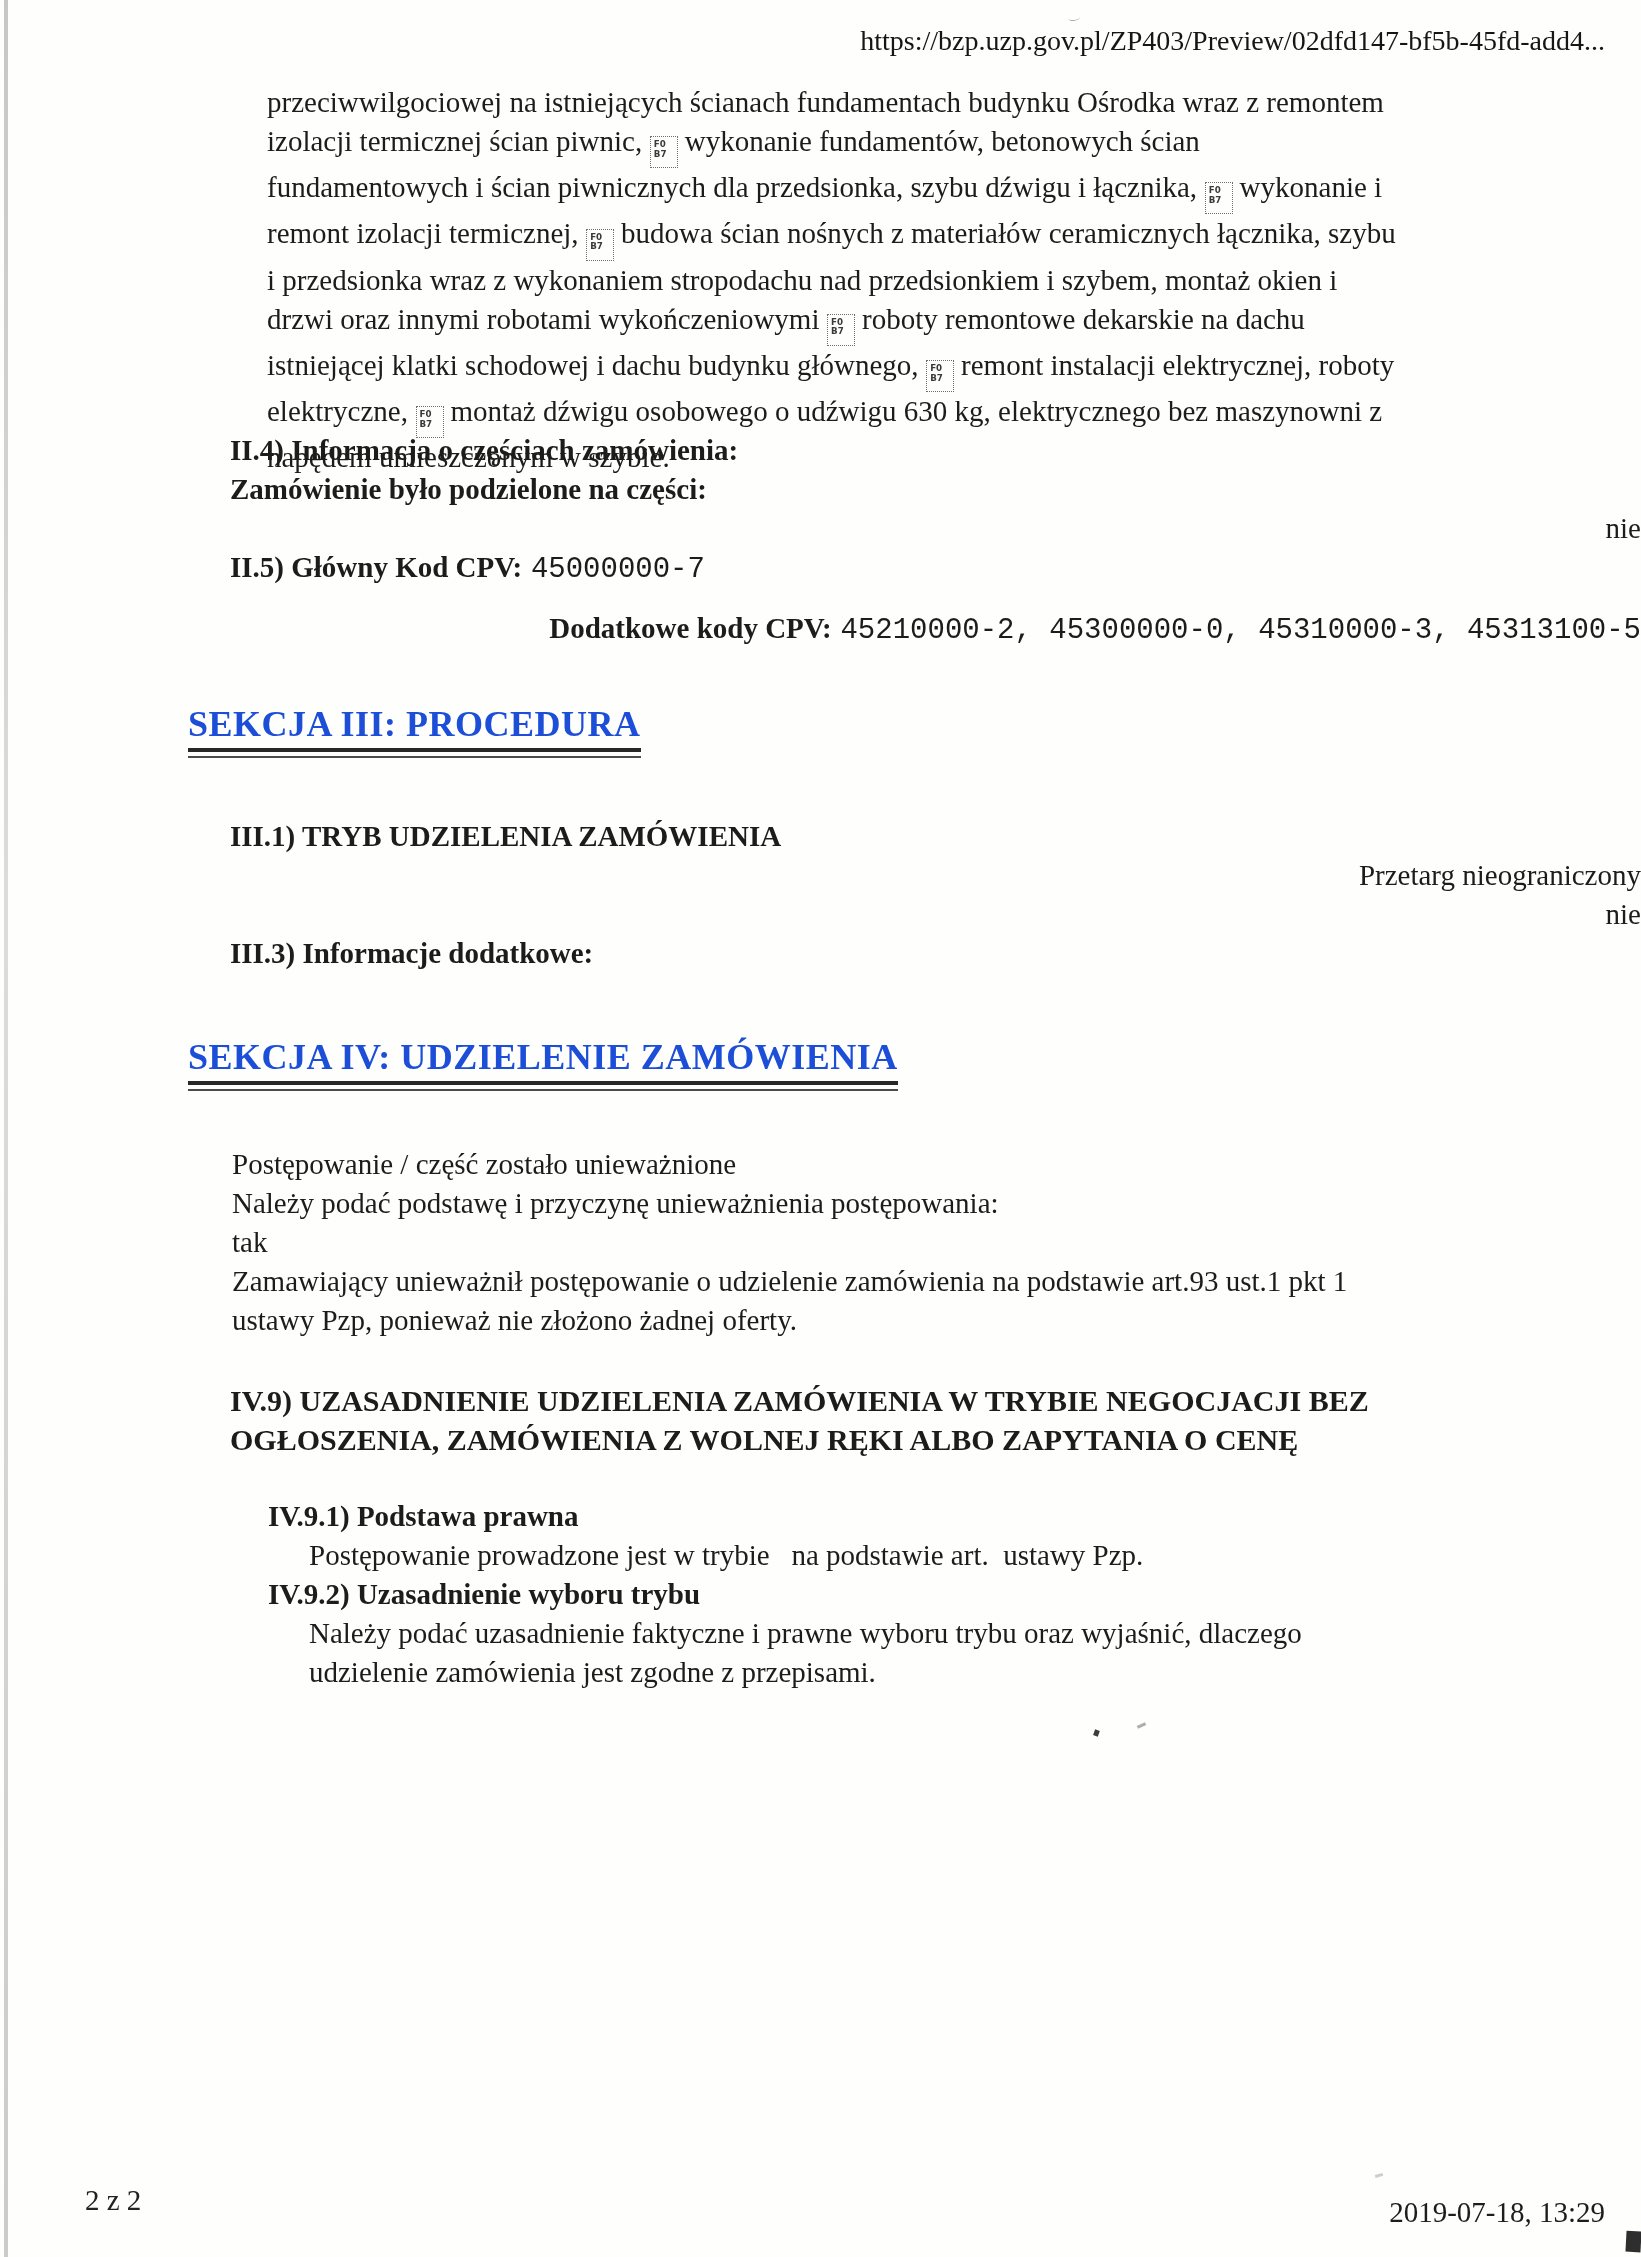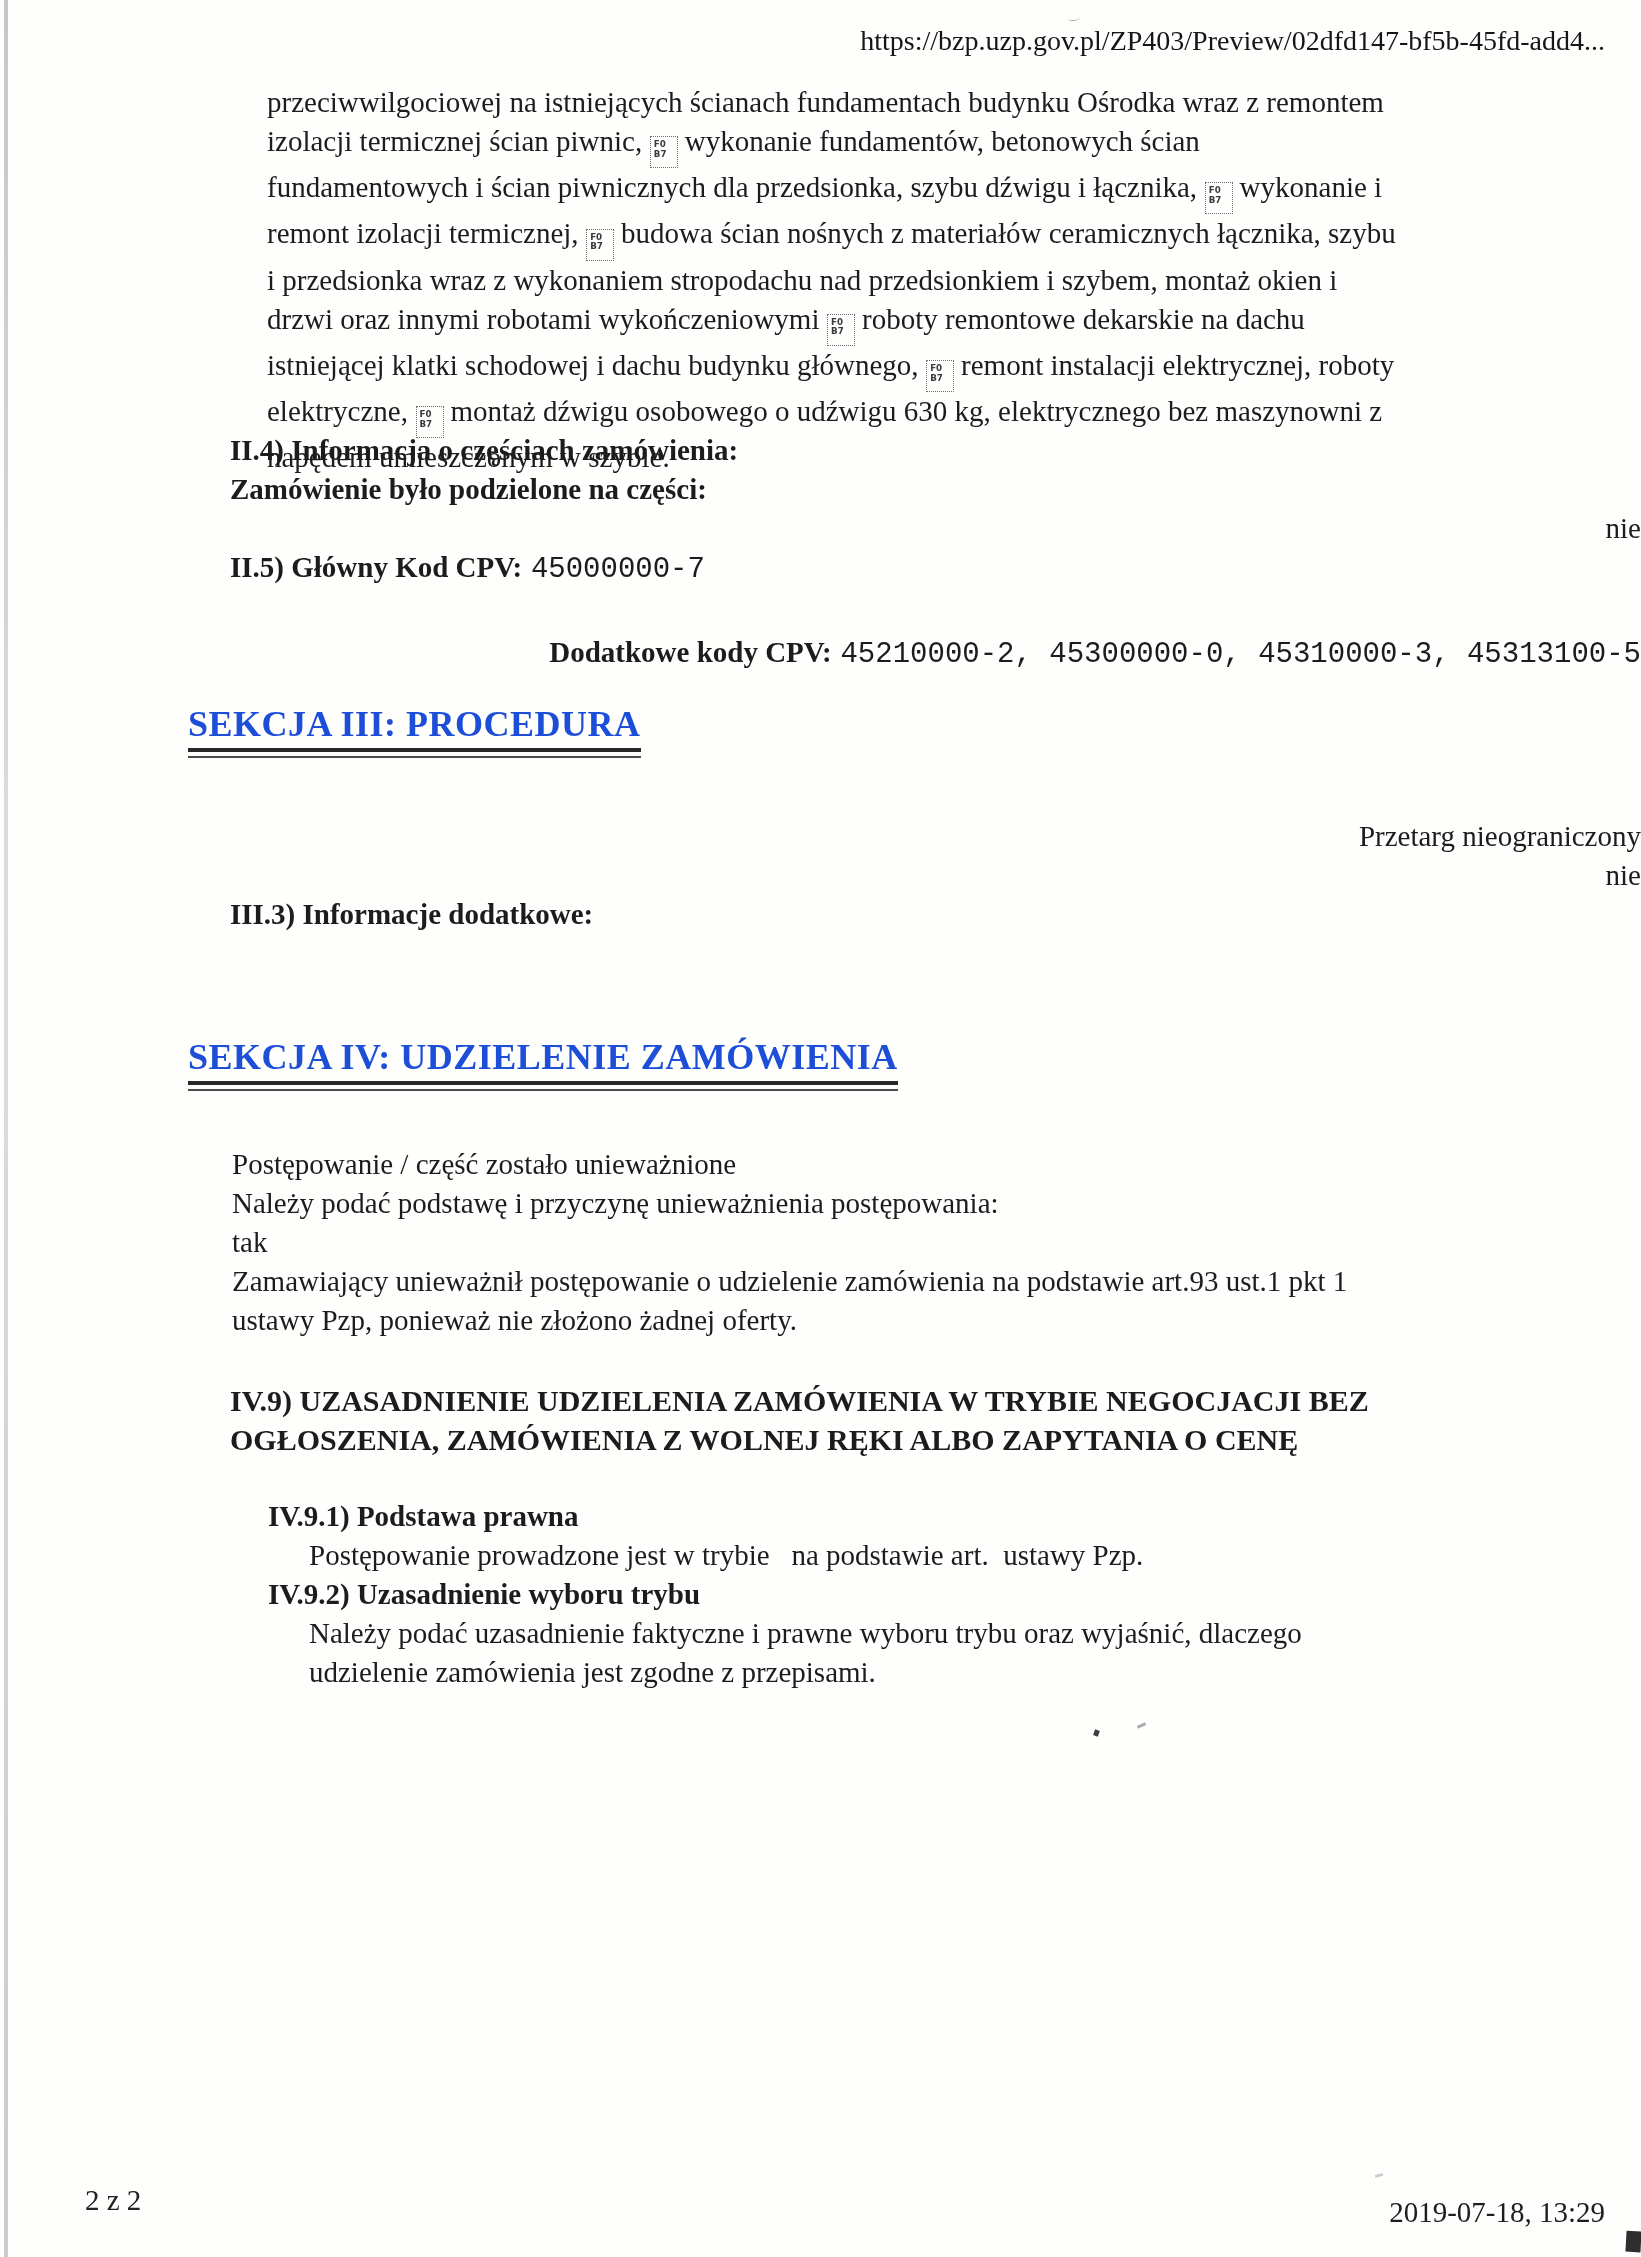--- a/index.html
+++ b/index.html
@@ -47,21 +47,21 @@
   
   .sec2 {
     position:absolute; top:431px; left:0; width:1641px;
     font-size:29px; line-height:39px;
   }
   .ind-a { padding-left:230px; }  
   .ind-b { padding-left:267px;text-align:right; }  
   .ind-c { padding-left:232px; }  
   .ind-d { padding-left:268px; }  
   .ind-e { padding-left:309px; }  
-  .gap40 { margin-top:44px; }
+  .gap40 { margin-top:20px; }
 
   
   .sek3-wrap { position:absolute; top:703px; left:188px; }
   .sek4-wrap { position:absolute; top:1036px; left:188px; }
   .sekcja-head {
     display:inline-block;
     font-size:36px; line-height:42px; font-weight:bold;
     color:#1d4ed8;
     border-bottom:4.8px solid #272727;
     padding-bottom:2.9px;
@@ -145,20 +145,21 @@
     <div class="line ind-b">nie</div>
     <div class="line ind-a"><span class="b">II.5) Główny Kod CPV:</span><span class="val">45000000-7</span></div>
     <div class="line ind-b gap40"><span class="b">Dodatkowe kody CPV:</span><span class="val">45210000-2, 45300000-0, 45310000-3, 45313100-5</span></div>
   </div>
 
   <div class="sek3-wrap">
     <span class="sekcja-head">SEKCJA III: PROCEDURA</span>
   </div>
 
   <div class="sec3">
+    <div class="line ind-a b">III.1) TRYB UDZIELENIA ZAMÓWIENIA</div>
     <div class="line ind-b">Przetarg nieograniczony</div>
     <div class="line ind-b">nie</div>
     <div class="line ind-a b">III.3) Informacje dodatkowe:</div>
   </div>
 
   <div class="sek4-wrap">
     <span class="sekcja-head">SEKCJA IV: UDZIELENIE ZAMÓWIENIA</span>
   </div>
 
   <div class="sec4">

